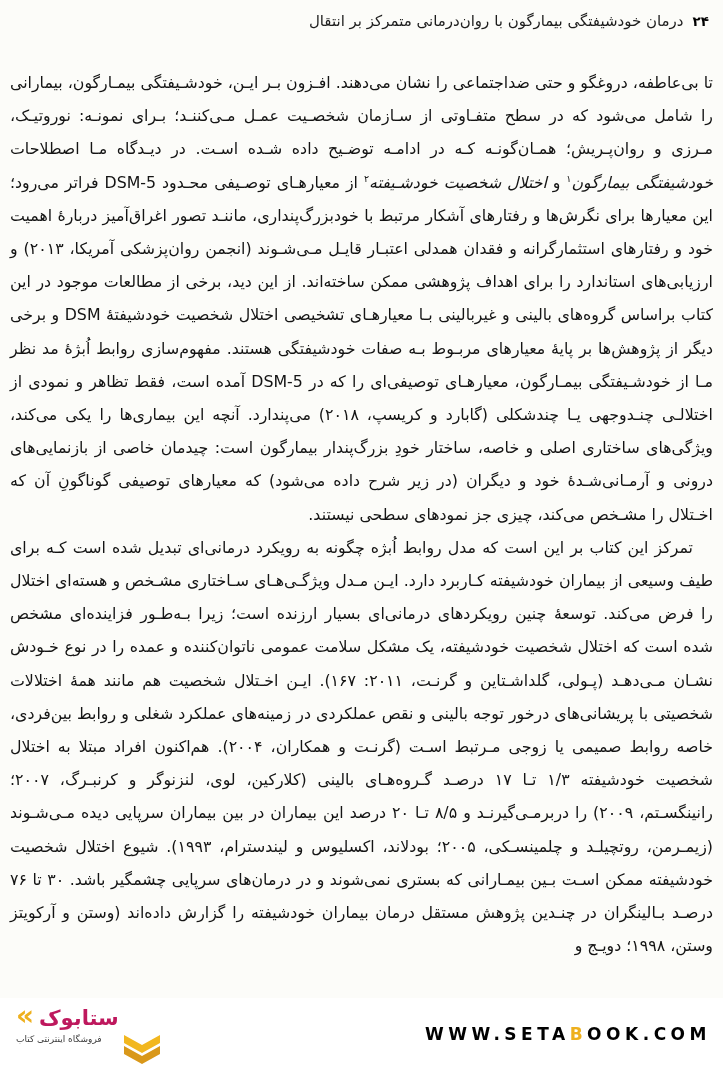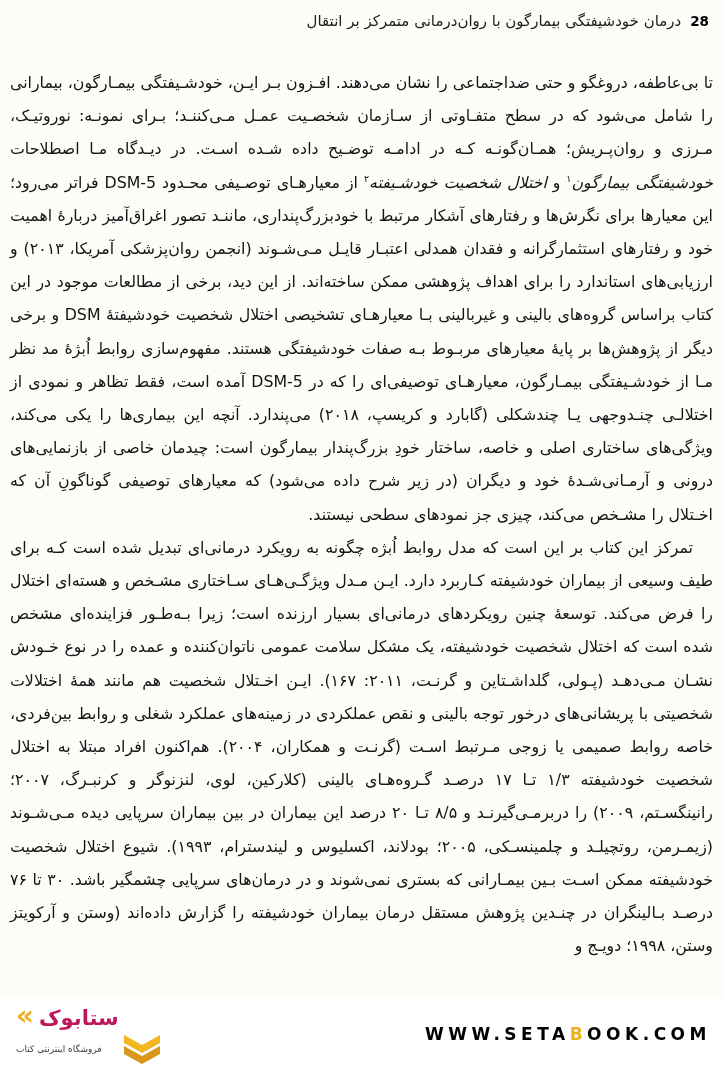--- a/index.html
+++ b/index.html
@@ -87,21 +87,21 @@
     transform: translateY(-2px);
   }
   .wordmark {
     font-size: 21px;
     font-weight: bold;
     color: #be185d;
   }
   .logo-bottom {
     display: flex;
     justify-content: space-between;
-    align-items: center;
+    align-items: flex-start;
     margin-top: 2px;
     gap: 20px;
   }
   .logo-tagline {
     font-size: 9px;
     color: #3c3c3c;
     white-space: nowrap;
   }
   .logo-emblem { width: 40px; height: 30px; }
   .store-block {
@@ -123,21 +123,21 @@
     white-space: nowrap;
     text-align: center;
   }
 </style>
 </head>
 <body>
 
 <div class="page">
 
   <header class="page-header">
-    <span class="page-number">28</span>
+    <span class="page-number">۲۴</span>
     <span class="book-title">درمان خودشیفتگی بیمارگون با روان‌درمانی متمرکز بر انتقال</span>
   </header>
 
   <main class="body-text">
     <p><span>تا بی‌عاطفه، دروغگو و حتی ضداجتماعی را نشان می‌دهند. افـزون بـر ایـن، خودشـیفتگی بیمـارگون، بیمارانی را شامل می‌شود که در سطح متفـاوتی از سـازمان شخصـیت عمـل مـی‌کننـد؛ بـرای نمونـه: نوروتیـک، مـرزی و روان‌پـریش؛ همـان‌گونـه کـه در ادامـه توضـیح داده شـده اسـت. در دیـدگاه مـا اصطلاحات </span><span class="run-italic">خودشیفتگی بیمارگون</span><span class="run-sup">۱</span><span> و </span><span class="run-italic">اختلال شخصیت خودشـیفته</span><span class="run-sup">۲</span><span> از معیارهـای توصـیفی محـدود DSM-5 فراتر می‌رود؛ این معیارها برای نگرش‌ها و رفتارهای آشکار مرتبط با خودبزرگ‌پنداری، ماننـد تصور اغراق‌آمیز دربارهٔ اهمیت خود و رفتارهای استثمارگرانه و فقدان همدلی اعتبـار قایـل مـی‌شـوند (انجمن روان‌پزشکی آمریکا، ۲۰۱۳) و ارزیابی‌های استاندارد را برای اهداف پژوهشی ممکن ساخته‌اند. از این دید، برخی از مطالعات موجود در این کتاب براساس گروه‌های بالینی و غیربالینی بـا معیارهـای تشخیصی اختلال شخصیت خودشیفتهٔ DSM و برخی دیگر از پژوهش‌ها بر پایهٔ معیارهای مربـوط بـه صفات خودشیفتگی هستند. مفهوم‌سازی روابط اُبژهٔ مد نظر مـا از خودشـیفتگی بیمـارگون، معیارهـای توصیفی‌ای را که در DSM-5 آمده است، فقط تظاهر و نمودی از اختلالـی چنـدوجهی یـا چندشکلی (گابارد و کریسپ، ۲۰۱۸) می‌پندارد. آنچه این بیماری‌ها را یکی می‌کند، ویژگی‌های ساختاری اصلی و خاصه، ساختار خودِ بزرگ‌پندار بیمارگون است: چیدمان خاصی از بازنمایی‌های درونی و آرمـانی‌شـدهٔ خود و دیگران (در زیر شرح داده می‌شود) که معیارهای توصیفی گوناگونِ آن که اخـتلال را مشـخص می‌کند، چیزی جز نمودهای سطحی نیستند.</span></p>
     <p class="indented"><span>تمرکز این کتاب بر این است که مدل روابط اُبژه چگونه به رویکرد درمانی‌ای تبدیل شده است کـه برای طیف وسیعی از بیماران خودشیفته کـاربرد دارد. ایـن مـدل ویژگـی‌هـای سـاختاری مشـخص و هسته‌ای اختلال را فرض می‌کند. توسعهٔ چنین رویکردهای درمانی‌ای بسیار ارزنده است؛ زیرا بـه‌طـور فزاینده‌ای مشخص شده است که اختلال شخصیت خودشیفته، یک مشکل سلامت عمومی ناتوان‌کننده و عمده را در نوع خـودش نشـان مـی‌دهـد (پـولی، گلداشـتاین و گرنـت، ۲۰۱۱: ۱۶۷). ایـن اخـتلال شخصیت هم مانند همهٔ اختلالات شخصیتی با پریشانی‌های درخور توجه بالینی و نقص عملکردی در زمینه‌های عملکرد شغلی و روابط بین‌فردی، خاصه روابط صمیمی یا زوجی مـرتبط اسـت (گرنـت و همکاران، ۲۰۰۴). هم‌اکنون افراد مبتلا به اختلال شخصیت خودشیفته ۱/۳ تـا ۱۷ درصـد گـروه‌هـای بالینی (کلارکین، لوی، لنزنوگر و کرنبـرگ، ۲۰۰۷؛ رانینگسـتم، ۲۰۰۹) را دربرمـی‌گیرنـد و ۸/۵ تـا ۲۰ درصد این بیماران در بین بیماران سرپایی دیده مـی‌شـوند (زیمـرمن، روتچیلـد و چلمینسـکی، ۲۰۰۵؛ بودلاند، اکسلیوس و لیندسترام، ۱۹۹۳). شیوع اختلال شخصیت خودشیفته ممکن اسـت بـین بیمـارانی که بستری نمی‌شوند و در درمان‌های سرپایی چشمگیر باشد. ۳۰ تا ۷۶ درصـد بـالینگران در چنـدین پژوهش مستقل درمان بیماران خودشیفته را گزارش داده‌اند (وستن و آرکویتز وستن، ۱۹۹۸؛ دویـج و</span></p>
   </main>
 
   <footer class="page-footer">
 

